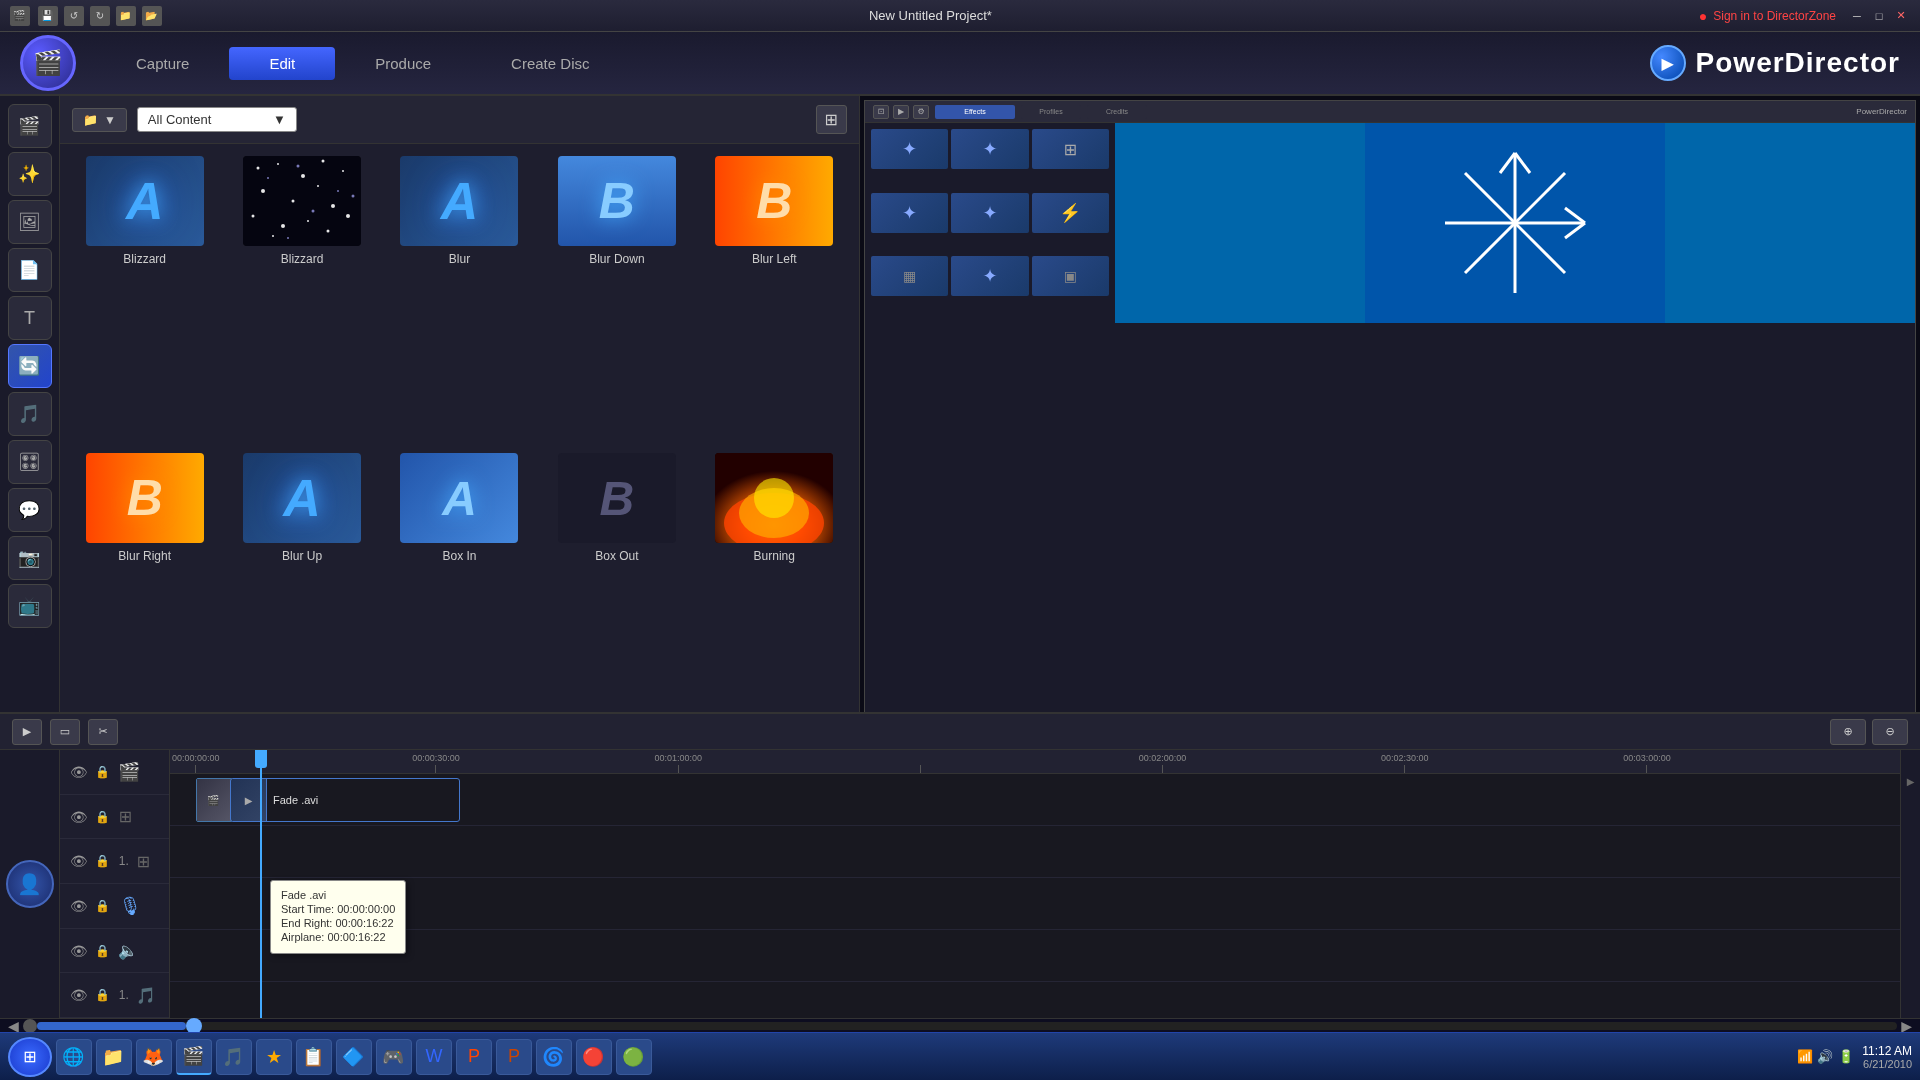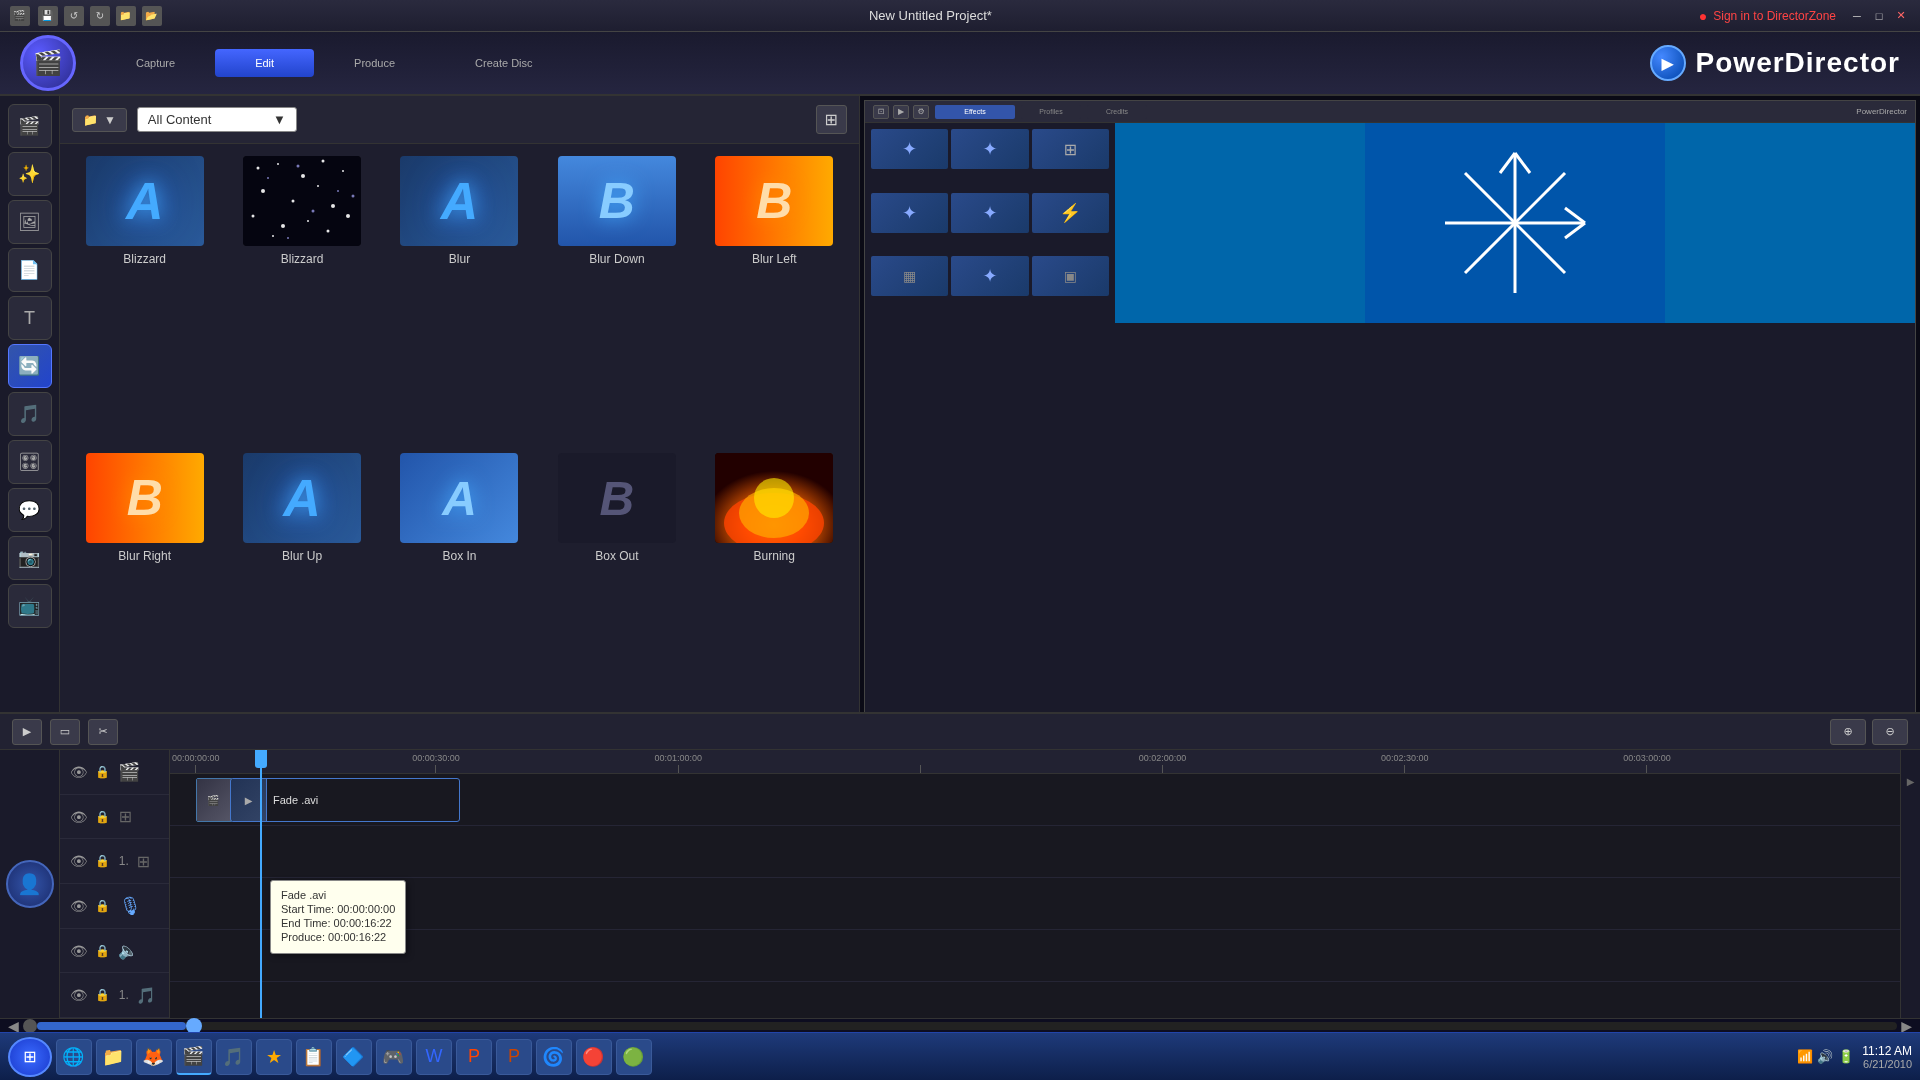--- a/index.html
+++ b/index.html
@@ -38,21 +38,21 @@
       width: 56px; height: 56px;
       border-radius: 50%;
       background: radial-gradient(circle at 30% 30%, #5a5aff, #2a2a8a);
       border: 3px solid #6666ff;
       display: flex; align-items: center; justify-content: center;
       font-size: 18px; color: white; font-weight: bold;
     }
     .nav-tabs { display: flex; gap: 0; margin-left: 20px; }
     .nav-tab {
       padding: 8px 40px;
-      font-size: 11px;
+      font-size: 15px;
       font-weight: 500;
       cursor: pointer;
       border-radius: 4px 4px 0 0;
       color: #aaa;
       background: transparent;
       border: none;
     }
     .nav-tab.active {
       background: linear-gradient(to bottom, #4466ff, #2244cc);
       color: white;
@@ -906,25 +906,25 @@
         <div style="position:absolute;top:0;left:-5px;width:12px;height:18px;background:#44aaff;border-radius:0 0 3px 3px;"></div>
       </div>
 
       <div class="timeline-tooltip" style="left:100px;top:130px;">
         <div class="tooltip-line">Fade .avi</div>
         <div class="tooltip-line">
           <span>Start Time:</span>
           <span>00:00:00:00</span>
         </div>
         <div class="tooltip-line">
-          <span>End Time:</span>
+          <span>End Right:</span>
           <span>00:00:16:22</span>
         </div>
         <div class="tooltip-line">
-          <span>Produce:</span>
+          <span>Airplane:</span>
           <span>00:00:16:22</span>
         </div>
       </div>
     </div>
 
     <div style="width:20px;background:#1a1a2a;border-left:1px solid #333;display:flex;align-items:flex-start;justify-content:center;padding-top:26px;">
       <div style="font-size:10px;color:#666;cursor:pointer;">▶</div>
     </div>
   </div>
 

